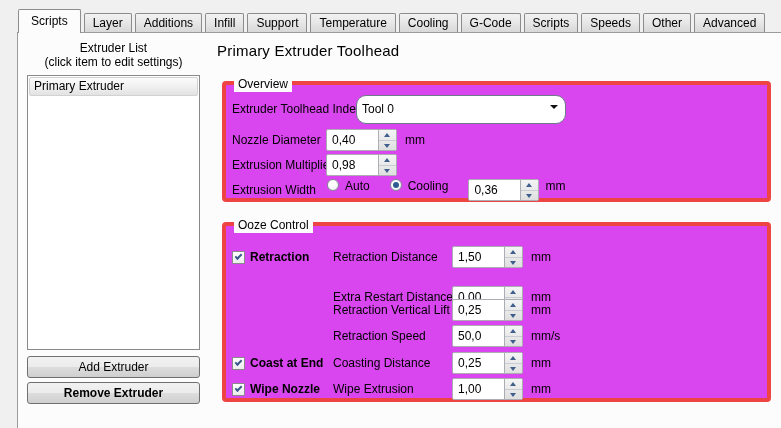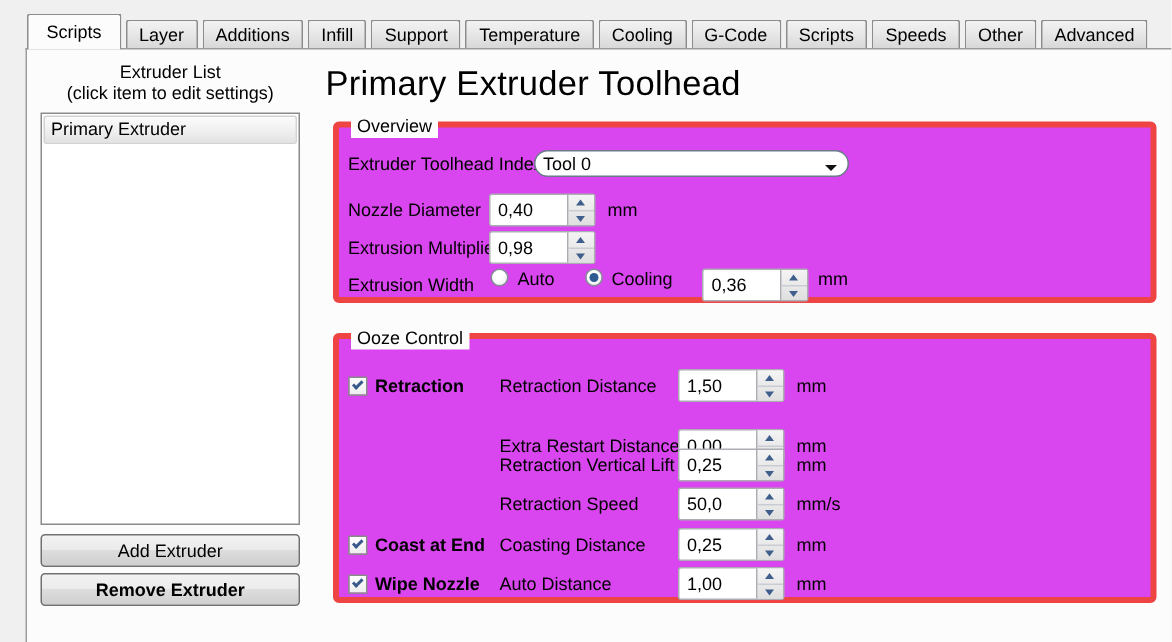--- a/index.html
+++ b/index.html
@@ -17,34 +17,34 @@
   
   .side-title { position:absolute; left:27px; top:41px; width:173px; text-align:center; line-height:14px; z-index:2; }
   .listbox { position:absolute; left:27px; top:75px; width:173px; height:275px; background:#ffffff; border:1px solid #8a8a8a; z-index:2; }
   .list-item { margin:1px; height:19px; line-height:18px; padding-left:4px; }
   .list-item.selected { background:linear-gradient(#fbfbfb,#eeeeee 60%,#e2e2e2); border:1px solid #d2d2d2; border-radius:2px; line-height:16px; }
   .btn { position:absolute; left:27px; width:173px; height:22px; background:linear-gradient(#f2f2f2,#ebebeb 49%,#dddddd 50%,#cfcfcf); border:1px solid #707070; border-radius:3px; text-align:center; line-height:20px; z-index:2; cursor:default; }
   .btn-add { top:356px; }
   .btn-remove { top:382px;font-weight:bold; }
 
   
-  .page-title { position:absolute; left:217px; top:42px; font-size:23px; letter-spacing:0.2px; z-index:2; }
+  .page-title { position:absolute; left:217px; top:42px; font-size:15px; letter-spacing:0.2px; z-index:2; }
   .group { position:absolute; left:222px; width:549px; border:4px solid #ef4444; border-radius:4px; background:#d946ef; z-index:2; }
   .group-overview { top:81px; height:121px; }
   .group-ooze { top:222px; height:180px; }
   .legend { position:absolute; top:-8px; left:8px; background:#fcfcfc; padding:0 4px; line-height:15px; }
 
   .row { position:absolute; left:6px; right:6px; height:22px; display:flex; align-items:center; }
   .lbl { white-space:nowrap; }
   .lbl-combo { width:124px; }
   .lbl-ov { width:94px; }
   .unit { margin-left:8px; white-space:nowrap; }
 
   
-  .combo { width:210px; height:18px; background:#fff; border:1px solid #6b7b8a; border-radius:10px; display:flex; align-items:center; position:relative; padding-left:5px; }
+  .combo { width:210px; height:29px; background:#fff; border:1px solid #6b7b8a; border-radius:10px; display:flex; align-items:center; position:relative; padding-left:5px; }
   .combo-arrow { position:absolute; right:7px; top:9px; width:0; height:0; border-left:4px solid transparent; border-right:4px solid transparent; border-top:4px solid #111; }
 
   
   .spin { display:inline-flex; width:71px; height:22px; border:1px solid #abadb3; border-radius:2px; background:#fff; flex:none; }
   .spin-val { flex:1; line-height:20px; padding-left:5px; overflow:hidden; }
   .spin-btns { width:18px; border-left:1px solid #abadb3; background:linear-gradient(#f4f4f4,#dfdfdf); display:flex; flex-direction:column; }
   .sarr { flex:1; position:relative; }
   .sarr.up { border-bottom:1px solid #c9cdd3; }
   .sarr.up::after { content:""; position:absolute; left:5px; top:3px; border-left:3px solid transparent; border-right:3px solid transparent; border-bottom:4px solid #3f5e8c; }
   .sarr.dn::after { content:""; position:absolute; left:5px; top:3px; border-left:3px solid transparent; border-right:3px solid transparent; border-top:4px solid #3f5e8c; }
@@ -228,21 +228,21 @@
     <span class="unit">mm</span>
   </div>
 
   <div class="row" style="top:152px;">
     <span class="cbcell">
       <span class="checkbox">
           <span class="check"></span>
         </span>
       <span>Wipe Nozzle</span>
     </span>
-    <span class="flabel">Auto Distance</span>
+    <span class="flabel">Wipe Extrusion</span>
     <span class="spin">
       <span class="spin-val">1,00</span>
       <span class="spin-btns">
           <span class="sarr up"></span>
           <span class="sarr dn"></span>
         </span>
     </span>
     <span class="unit">mm</span>
   </div>
 </div>

